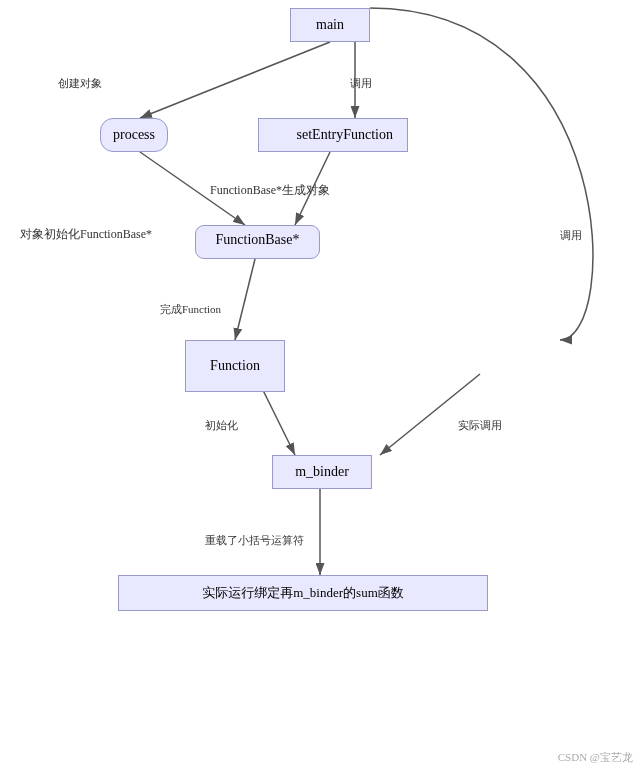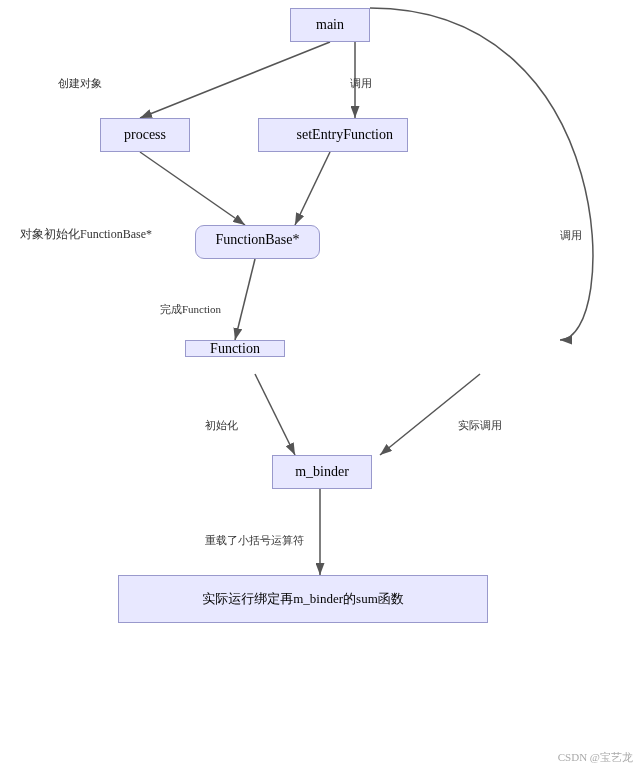--- a/index.html
+++ b/index.html
@@ -83,57 +83,60 @@
 
     <line x1="480" y1="374" x2="380" y2="455" stroke="#555" stroke-width="1.5" marker-end="url(#arrowhead)"></line>
 
     <line x1="320" y1="489" x2="320" y2="575" stroke="#555" stroke-width="1.5" marker-end="url(#arrowhead)"></line>
   </svg>
 
   <div class="node" style="left:290px; top:8px; width:80px; height:34px; display:flex; align-items:center; justify-content:center;">
     <span>main</span>
   </div>
 
-  <div class="node" style="left:100px; top:118px; width:90px; height:34px; display:flex; align-items:center; justify-content:center;">
+  <div class="node" style="left:100px; top:118px; width:68px; height:34px; display:flex; align-items:center; justify-content:center;border-radius:13px;">
     <span>process</span>
   </div>
 
   <div class="node" style="left:258px; top:118px; width:150px; height:34px; display:flex; align-items:center; justify-content:flex-end;">
     <span>setEntryFunction</span>
   </div>
 
   <div class="node" style="left:195px; top:225px; width:125px; height:34px; display:flex; align-items:flex-start; justify-content:center;border-radius:9px;">
     <span>FunctionBase*</span>
   </div>
 
-  <div class="node" style="left:185px; top:340px; width:100px; height:17px; display:flex; align-items:center; justify-content:center;">
+  <div class="node" style="left:185px; top:340px; width:100px; height:52px; display:flex; align-items:center; justify-content:center;">
     <span>Function</span>
   </div>
 
 
   <div class="node" style="left:272px; top:455px; width:100px; height:34px; display:flex; align-items:center; justify-content:center;text-align:right;">
     <span>m_binder</span>
   </div>
 
-  <div class="node" style="left:118px; top:575px; width:370px; height:48px; display:flex; align-items:center; justify-content:center; font-size:13px;">
+  <div class="node" style="left:118px; top:575px; width:370px; height:36px; display:flex; align-items:center; justify-content:center; font-size:13px;">
     <span>实际运行绑定再m_binder的sum函数</span>
   </div>
 
   <div class="label" style="left:58px; top:76px;">
     <span>创建对象</span>
   </div>
 
   <div class="label" style="left:350px; top:76px;">
     <span>调用</span>
   </div>
 
   <div class="label" style="left:20px; top:182px; font-size:12px;margin-top:44px;">
     <span>对象初始化FunctionBase*</span>
   </div>
 
+  <div class="label" style="left:210px; top:182px; font-size:12px;">
+    <span>FunctionBase*生成对象</span>
+  </div>
 
   <div class="label" style="left:560px; top:228px;">
     <span>调用</span>
   </div>
 
   <div class="label" style="left:160px; top:302px;">
     <span>完成Function</span>
   </div>
 
   <div class="label" style="left:205px; top:418px;">

